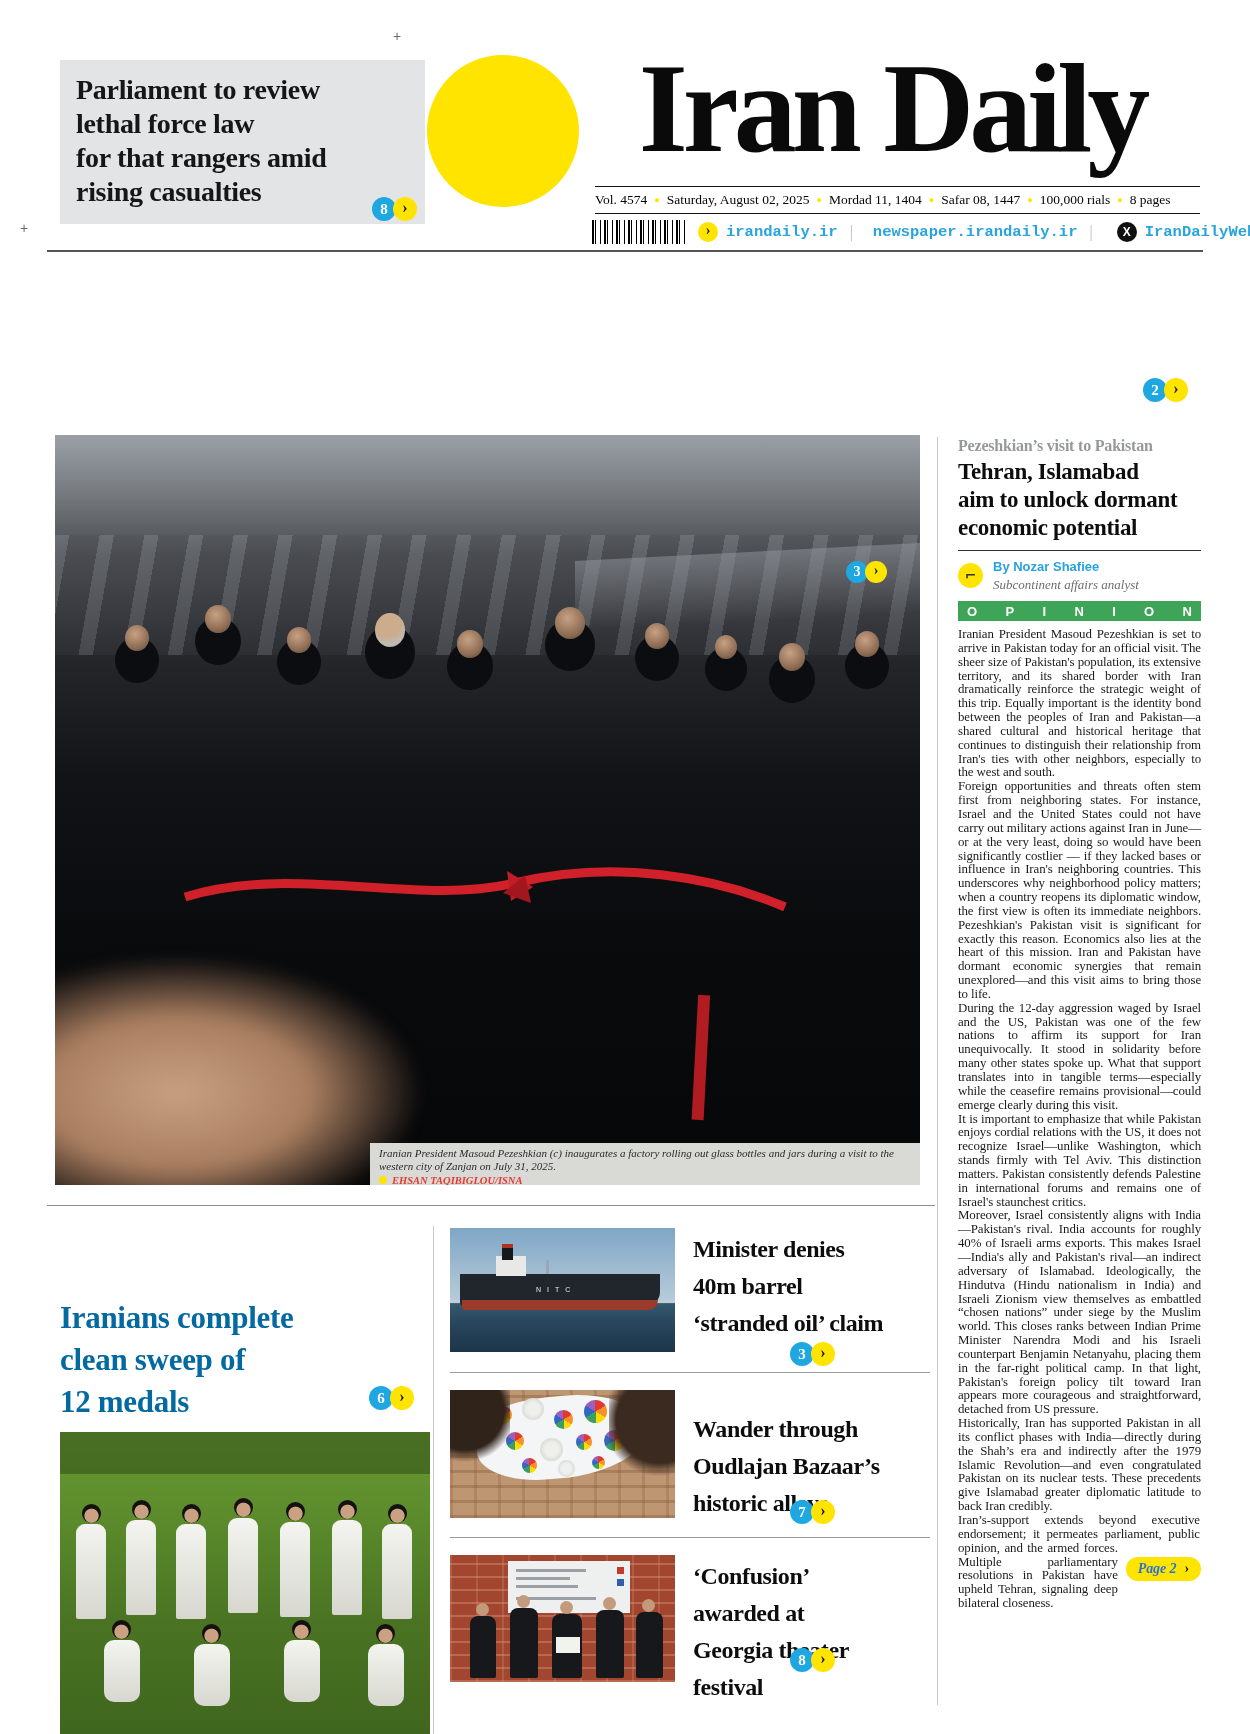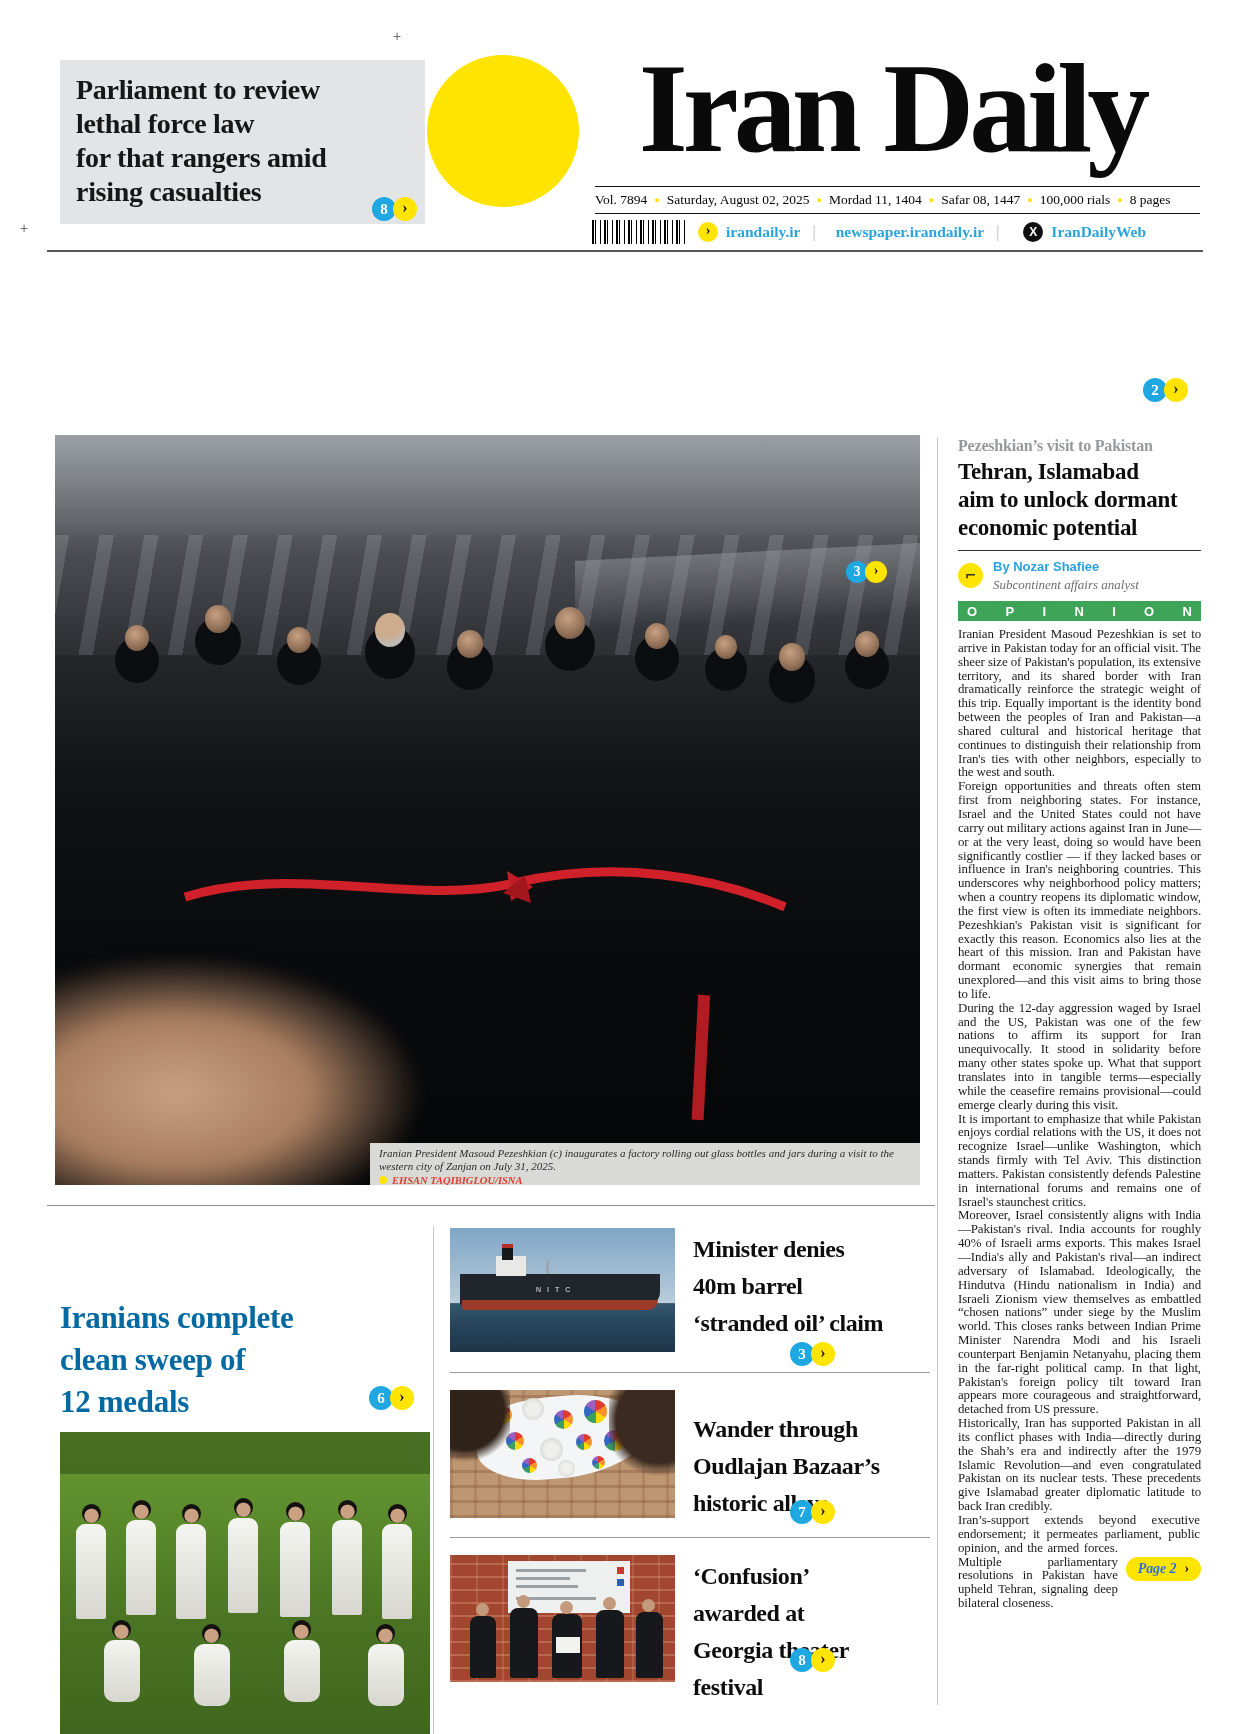--- a/index.html
+++ b/index.html
@@ -22,21 +22,21 @@
   .info-rule-top { left:595px; top:186px; width:605px; height:1px; }
   .info-rule-bottom { left:595px; top:213px; width:605px; height:1px; }
   .infoline { position:absolute; left:595px; top:192px; width:605px; display:flex; font-size:13.5px; color:#050505; white-space:nowrap; }
   .infoline span:not(:last-child)::after { content:"●"; color:#FFE400; font-size:9px; margin:0 7px; vertical-align:1px; }
   .linksrow { position:absolute; left:592px; top:219px; height:26px; display:flex; align-items:center; }
   .barcode { width:96px; height:24px; background:
       repeating-linear-gradient(90deg,#000 0 2px,#fff 2px 3px,#000 3px 4px,#fff 4px 8px,#000 8px 9px,#fff 9px 12px); }
   .circ { width:20px; height:20px; border-radius:50%; display:flex; align-items:center; justify-content:center; }
   .arrow-circ { background:#FFE400; color:#111; font-weight:bold; font-size:14px; margin-left:10px; padding-bottom:2px; }
   .xicon { background:#101010; color:#fff; font:bold 12px "Liberation Sans", sans-serif; margin-left:12px; }
-  .sitelink { margin-left:8px; font-size:15.5px; font-weight:bold; color:#2AA4DC; text-decoration:none; }
+  .sitelink { margin-left:8px; font-size:15.5px; font-weight:bold; color:#2AA4DC; text-decoration:none;font-family:Liberation Mono, monospace; }
   .lsep { margin:0 12px; color:#b9b9b9; font-size:16px; }
 
   
   .head-rule { left:47px; top:250px; width:1156px; height:1.5px; background:#555; }
   .lead-head { position:absolute; left:55px; top:256px; width:1150px; font-size:52px; line-height:58px; font-weight:bold; color:#0c0c0c; letter-spacing:-0.5px; }
   .lead-kicker { font-style:italic; color:#a6a6a8; margin-right:16px; }
   .lead-badge { position:absolute; left:1143px; top:378px; }
 
   
   .pgbadge { display:flex; align-items:center; }
@@ -143,21 +143,21 @@
     <span class="pgbadge">
       <b class="bnum">8</b>
       <b class="barr">›</b>
     </span>
   </section>
 
   <div class="sun"></div>
   <h1 class="logo">Iran Daily</h1>
   <div class="rule info-rule-top"></div>
   <div class="infoline">
-    <span>Vol. 7894</span>
+    <span>Vol. 4574</span>
       <span>Saturday, August 02, 2025</span>
       <span>Mordad 11, 1404</span>
       <span>Safar 08, 1447</span>
       <span>100,000 rials</span>
       <span>8 pages</span>
   </div>
   <div class="rule info-rule-bottom"></div>
   <div class="linksrow">
     <span class="barcode"></span>
     <span class="circ arrow-circ">›</span>

